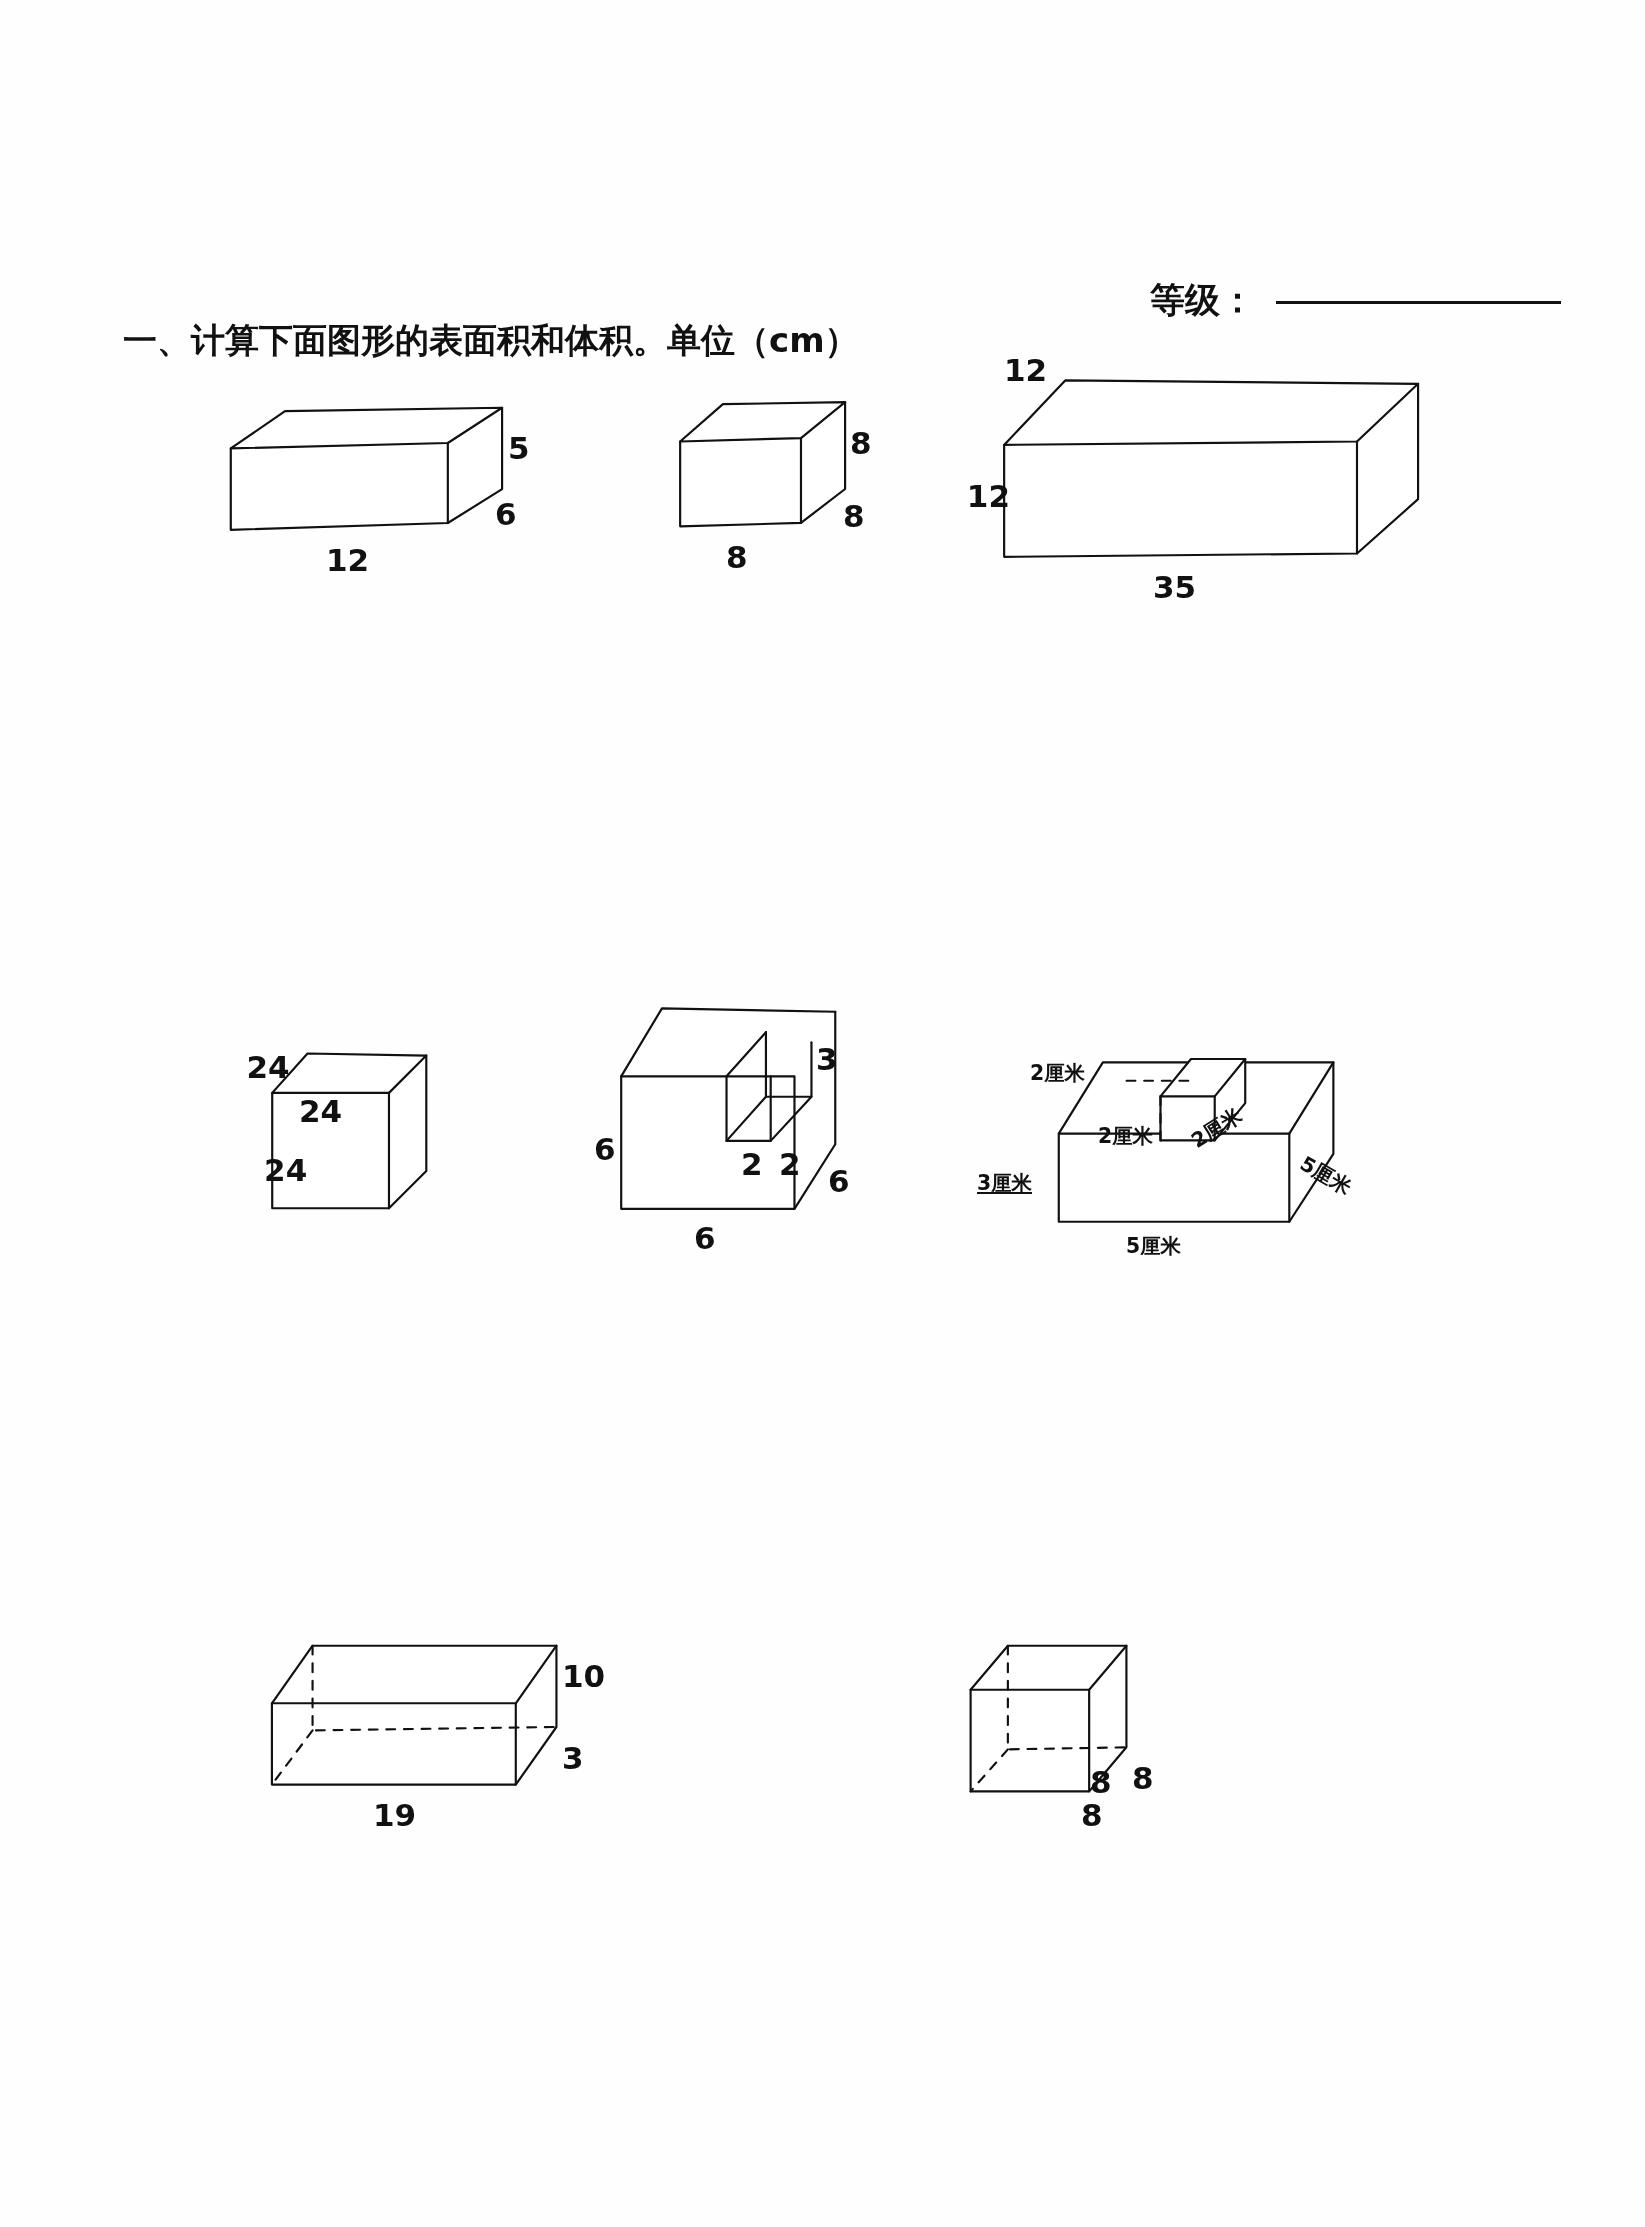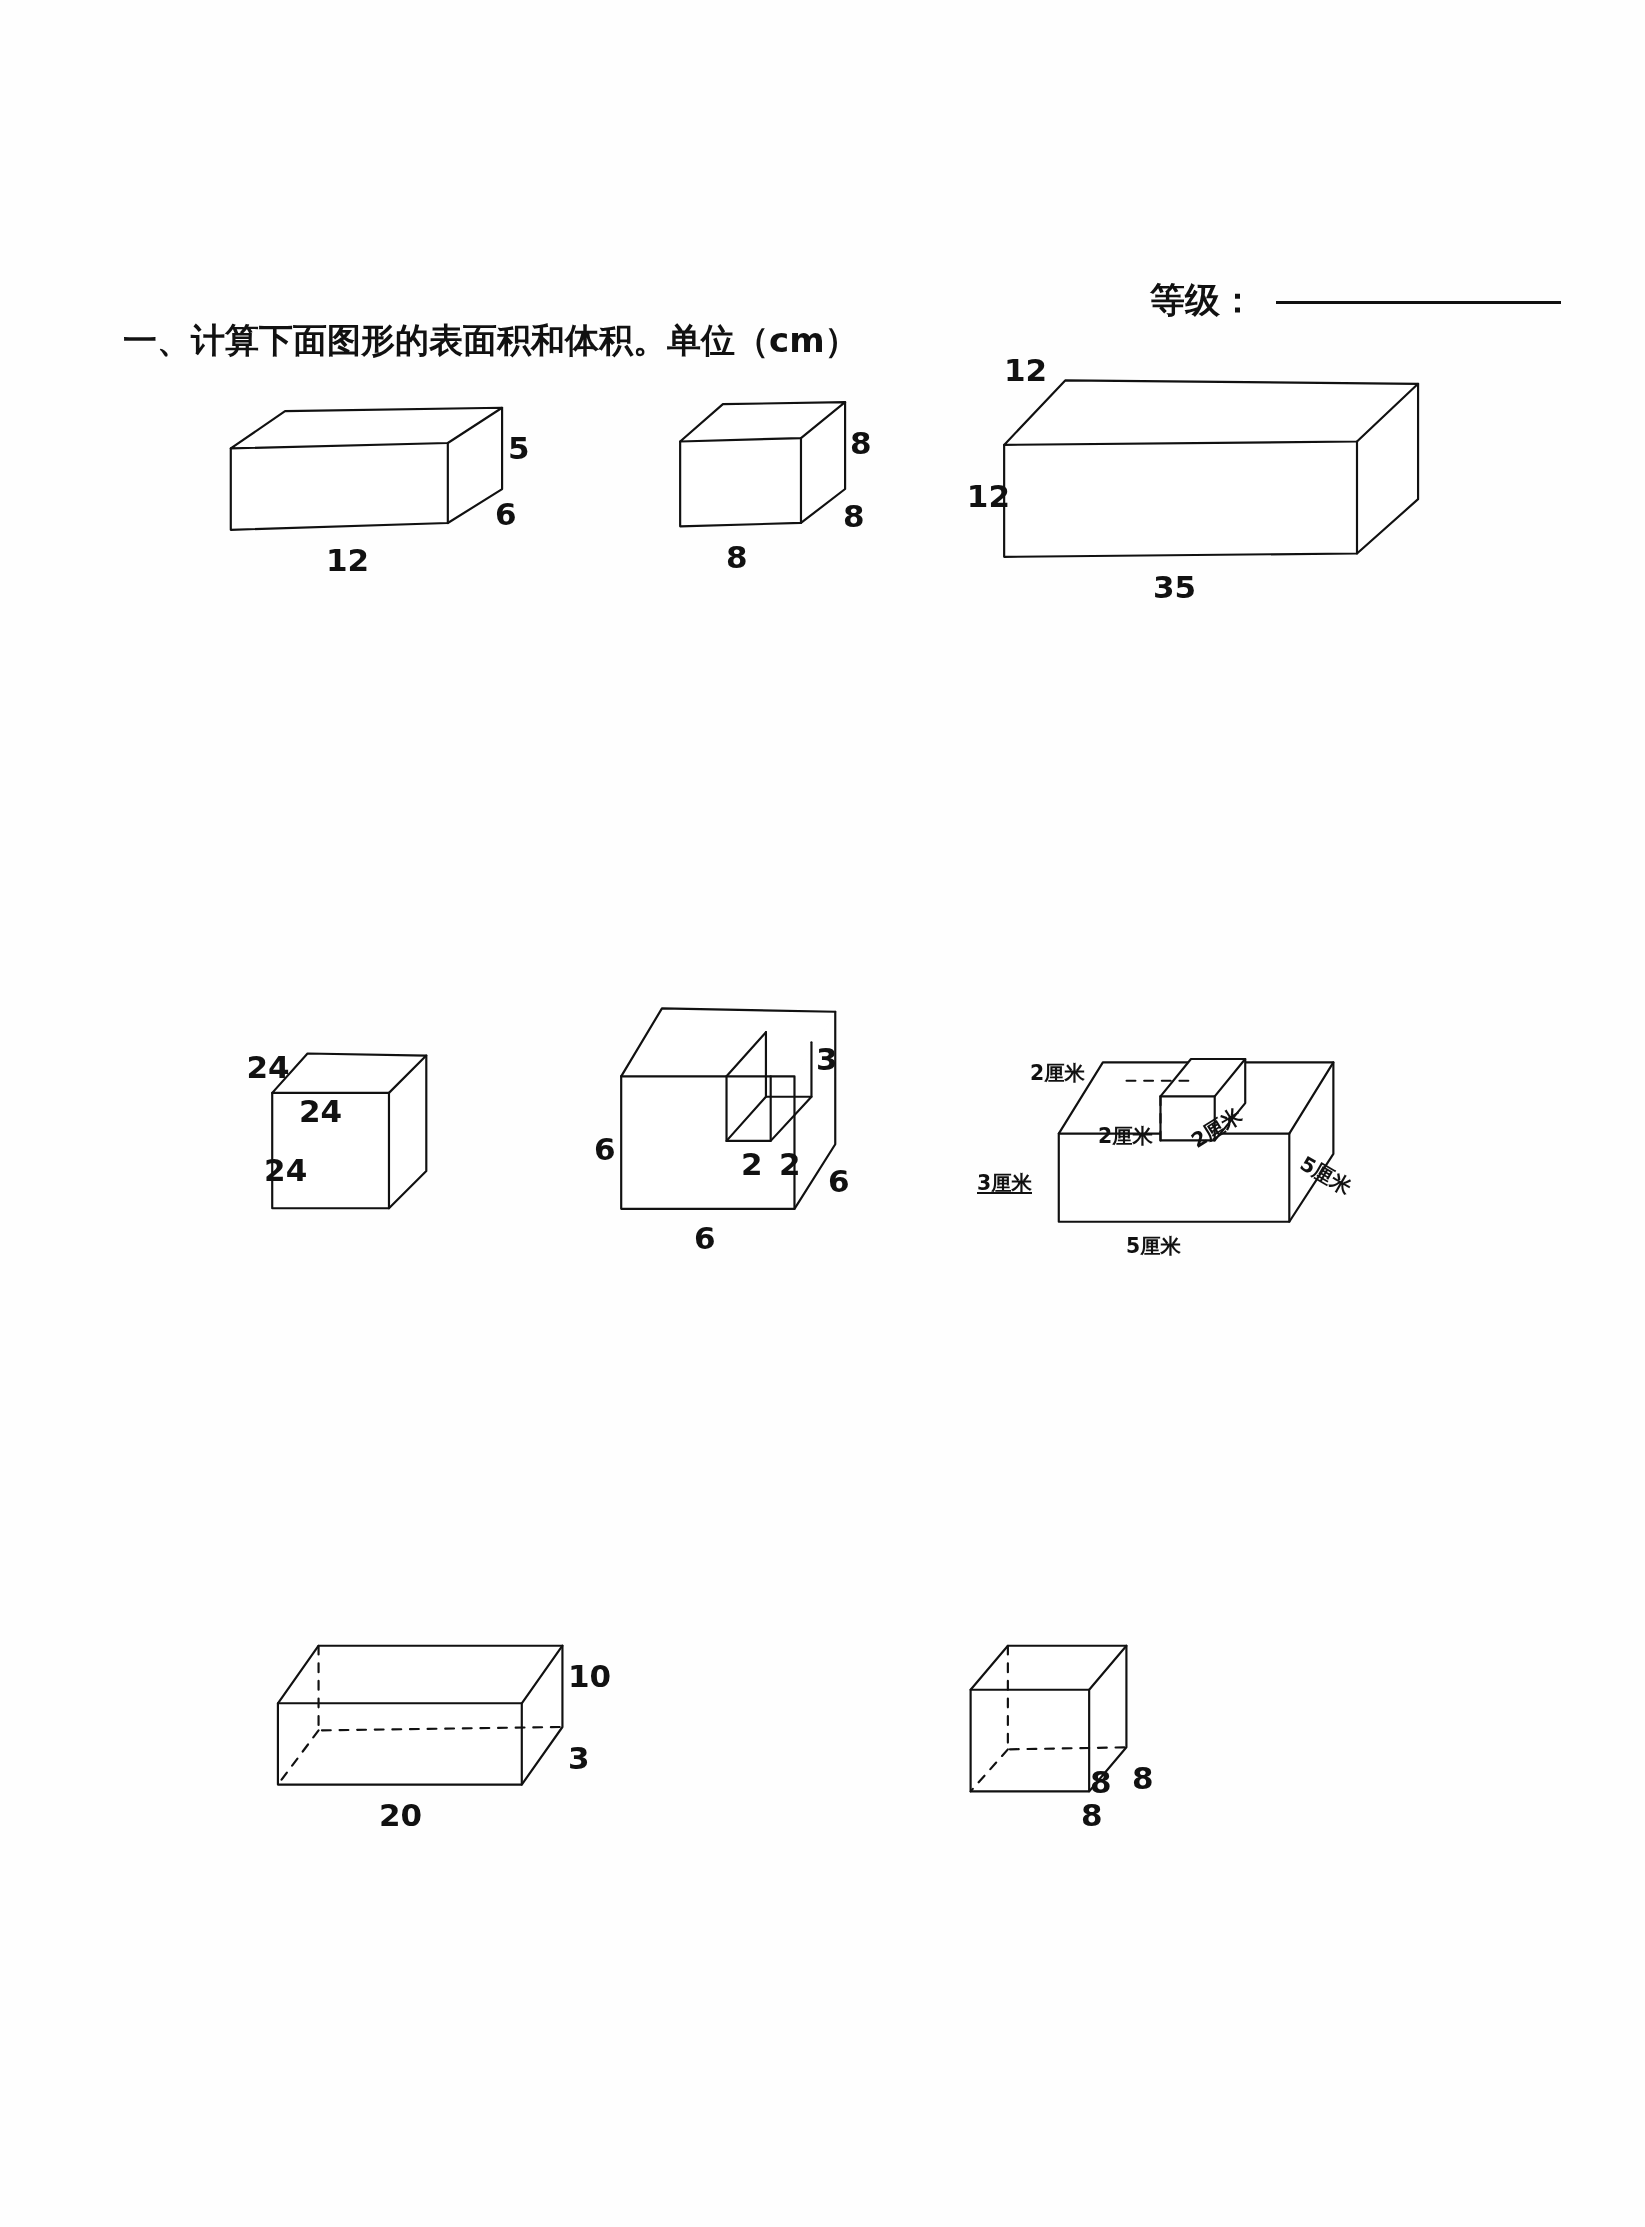--- a/index.html
+++ b/index.html
@@ -197,34 +197,34 @@
       <path class="ln-d" d="M120,212 L215,212"></path>
     </svg>
     <div class="lbl cn" style="left:-15px; top:126px;">2厘米</div>
     <div class="lbl cn" style="left:53px; top:189px;">2厘米</div>
     <div class="lbl cn rot-n30" style="left:143px; top:197px;">2厘米</div>
     <div class="lbl cn" style="left:-68px; top:236px;text-decoration:underline;">3厘米</div>
     <div class="lbl cn rot-p30" style="left:262px; top:216px;">5厘米</div>
     <div class="lbl cn" style="left:81px; top:299px;">5厘米</div>
   </div>
 
-  <div class="fig" style="left:264px; top:1622px; width:353px; height:210px;">
+  <div class="fig" style="left:258px; top:1622px; width:353px; height:210px;">
     <svg width="353" height="210" viewBox="0 0 520 310">
       <polygon class="fc" points="20,120 380,120 440,35 80,35"></polygon>
       <polygon class="fc" points="20,120 380,120 380,240 20,240"></polygon>
       <polygon class="fc" points="380,120 440,35 440,155 380,240"></polygon>
       <path class="ln" d="M20,120 L20,240 L380,240 L440,155 L440,35 L80,35 Z"></path>
       <path class="ln" d="M380,240 L380,120 L440,35"></path>
       <path class="ln" d="M20,120 L380,120"></path>
       <path class="ln-d" d="M80,35 L80,160 L440,155"></path>
       <path class="ln-d" d="M80,160 L20,240"></path>
     </svg>
     <div class="lbl n" style="left:304px; top:39px;">10</div>
     <div class="lbl n" style="left:304px; top:121px;">3</div>
-    <div class="lbl n" style="left:115px; top:178px;">20</div>
+    <div class="lbl n" style="left:115px; top:178px;">19</div>
   </div>
 
   <div class="fig" style="left:957px; top:1622px; width:244px; height:210px;">
     <svg width="244" height="210" viewBox="0 0 360 310">
       <polygon class="fc" points="20,100 195,100 250,35 75,35"></polygon>
       <polygon class="fc" points="20,100 195,100 195,250 20,250"></polygon>
       <polygon class="fc" points="195,100 250,35 250,185 195,250"></polygon>
       <path class="ln" d="M20,100 L20,250 L195,250 L250,185 L250,35 L75,35 Z"></path>
       <path class="ln" d="M195,250 L195,100 L250,35"></path>
       <path class="ln" d="M20,100 L195,100"></path>

